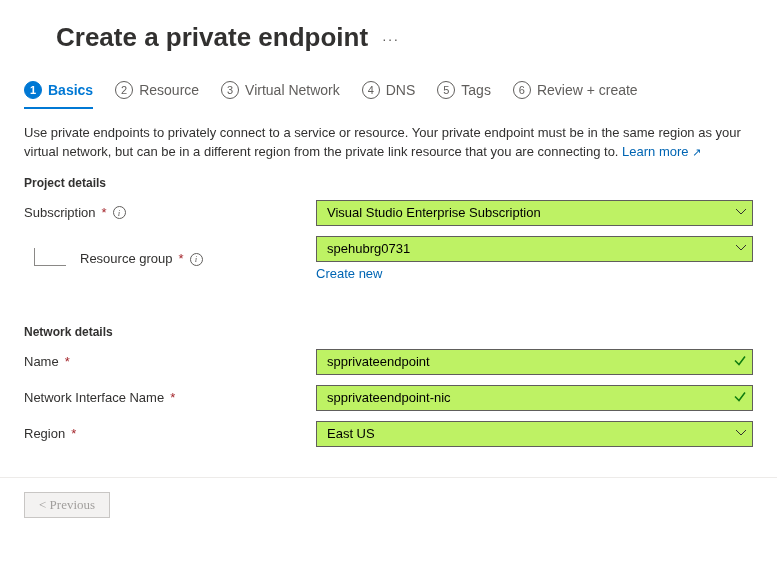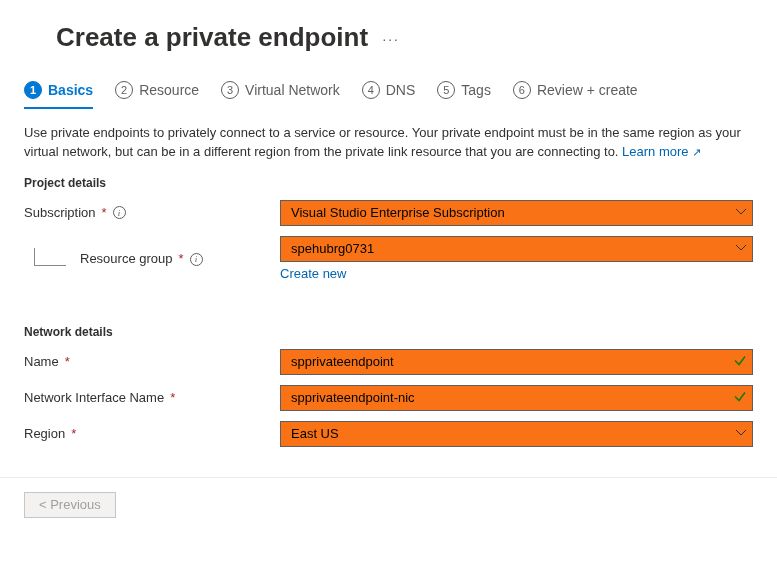--- a/index.html
+++ b/index.html
@@ -47,21 +47,21 @@
     font-size:11px; line-height:1;
   }
   .tab.active .num {
     background:#0078d4; border-color:#0078d4; color:#fff;
   }
   .intro { font-size:13px; line-height:1.45; margin-bottom:14px;}
   .intro a { color:#0065b3; text-decoration:none;}
   .ext-icon { font-size:11px; }
   h2.section { font-size:12px; font-weight:600; margin: 8px 0 10px 0;}
   .field-row {
-    display:flex; align-items:center; margin-bottom:10px;
+    display:flex; align-items:center; margin-bottom:10px;gap:36px;
   }
   .label-col {
     width: 256px;
     display:flex; align-items:center; gap:6px;
     font-size:13px;
   }
   .req { color:#a4262c; }
   .info-icon {
     display:inline-flex; align-items:center; justify-content:center;
     width:13px; height:13px; border:1px solid #605e5c; border-radius:50%;
@@ -71,21 +71,21 @@
   .tree-arm {
     width:32px; height:18px;
     border-left:1px solid #8a8886; border-bottom:1px solid #8a8886;
     margin: -10px 8px 0 10px;
   }
   .control-col { flex:1; max-width: 478px;}
   .select, .text-input {
     width:100%;
     height:26px;
     border:1px solid #605e5c;
-    background:#f97316;
+    background:#bef264;
     padding: 0 26px 0 10px;
     font-size:13px;
     font-family:inherit;
     outline:none;
     position:relative;
   }
   .field-wrap { position:relative; }
   .chev, .check {
     position:absolute; right:6px; top:50%; transform:translateY(-50%);
     pointer-events:none;
@@ -98,21 +98,21 @@
     border-top:1px solid #edebe9;
     padding: 14px 24px;
     display:flex; gap:10px;
     margin-top: 30px;
   }
   .btn {
     height:26px;
     border:1px solid #8a8886;
     background:#fff;
     font-size:13px;
-    font-family:Liberation Sans, sans-serif;
+    font-family:Liberation Serif, serif;
     padding: 0 14px;
     cursor:pointer;
   }
   .btn:disabled {
     background:#f3f2f1; color:#a19f9d; cursor:default;
     border-color:#c8c6c4;
   }
 </style>
 </head>
 <body>

